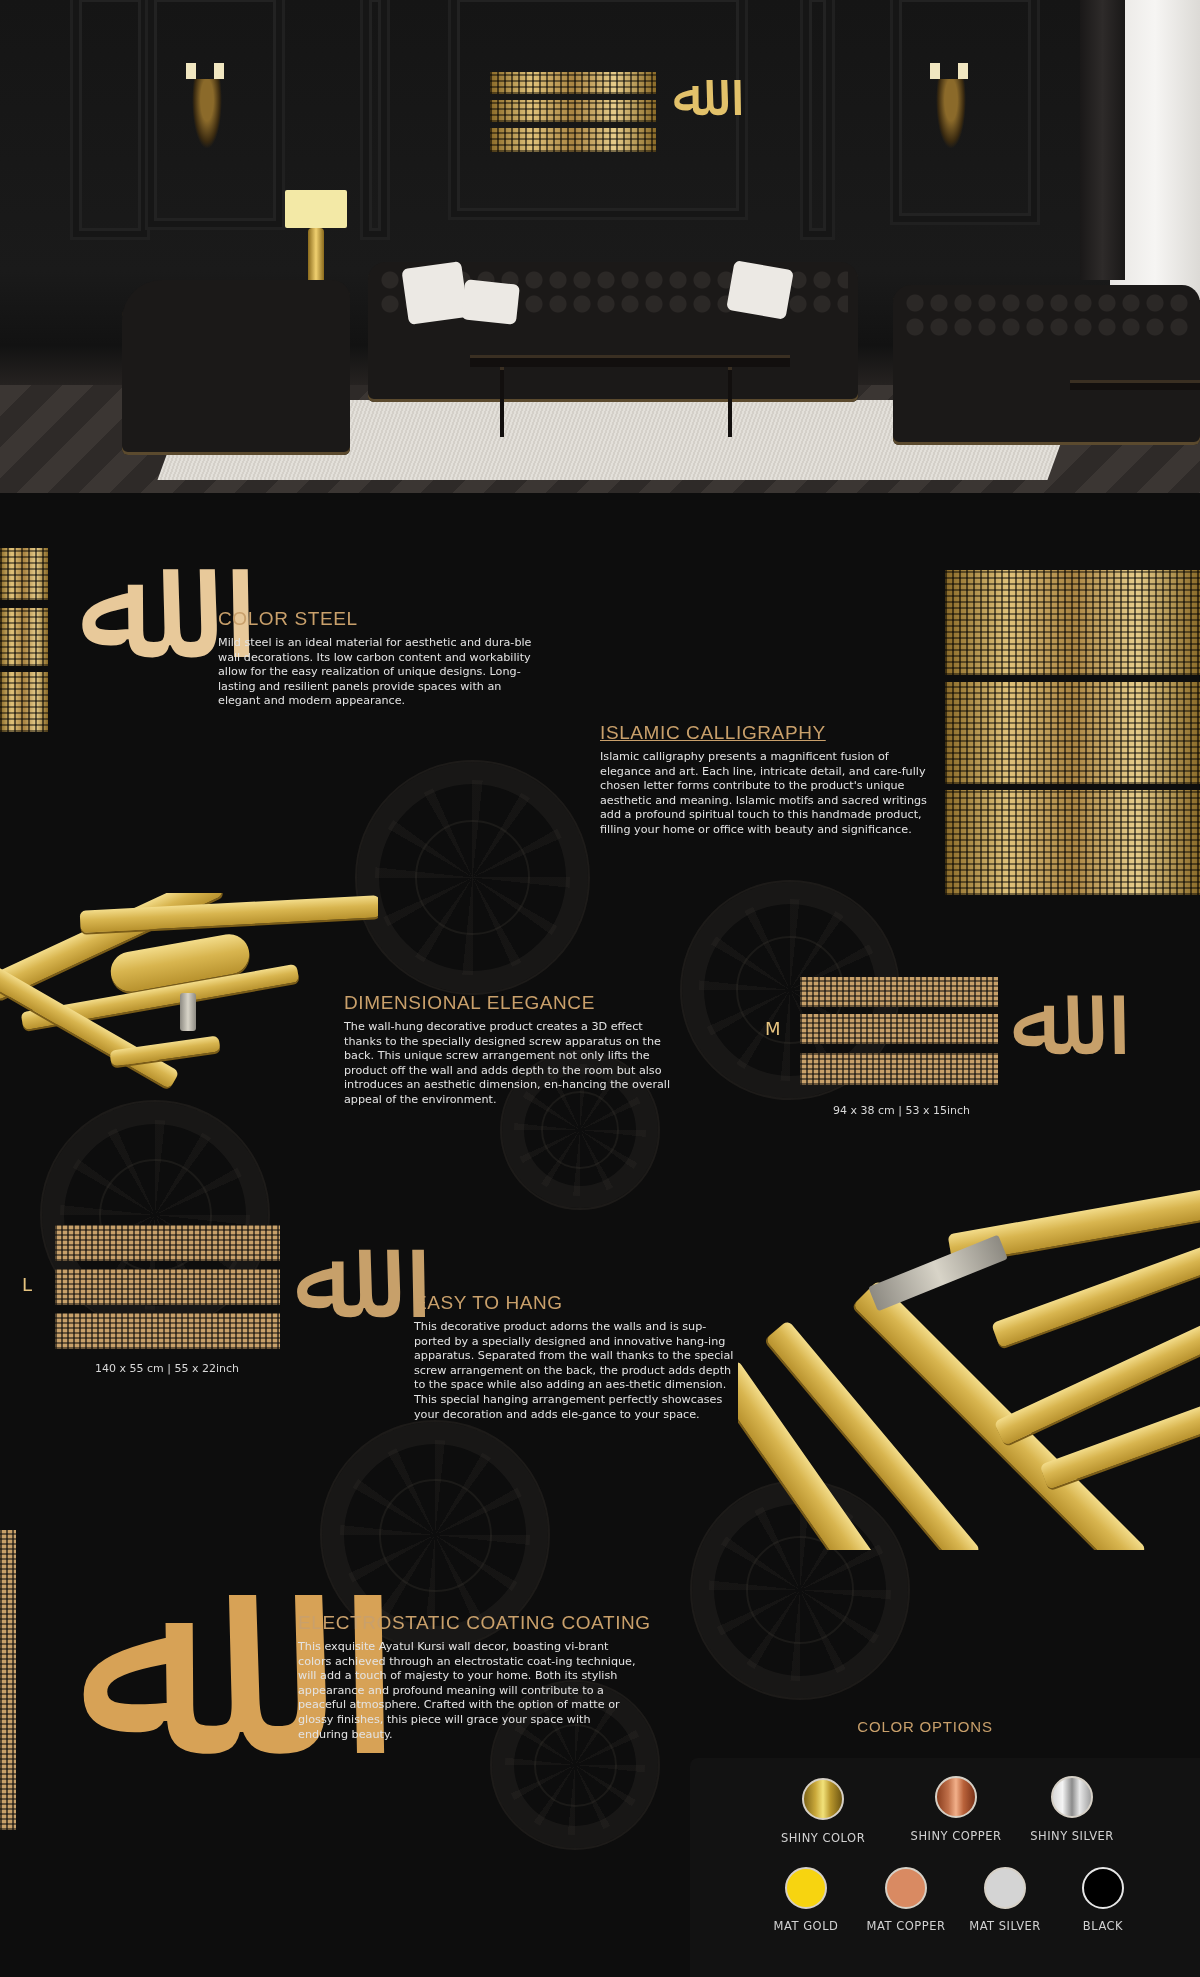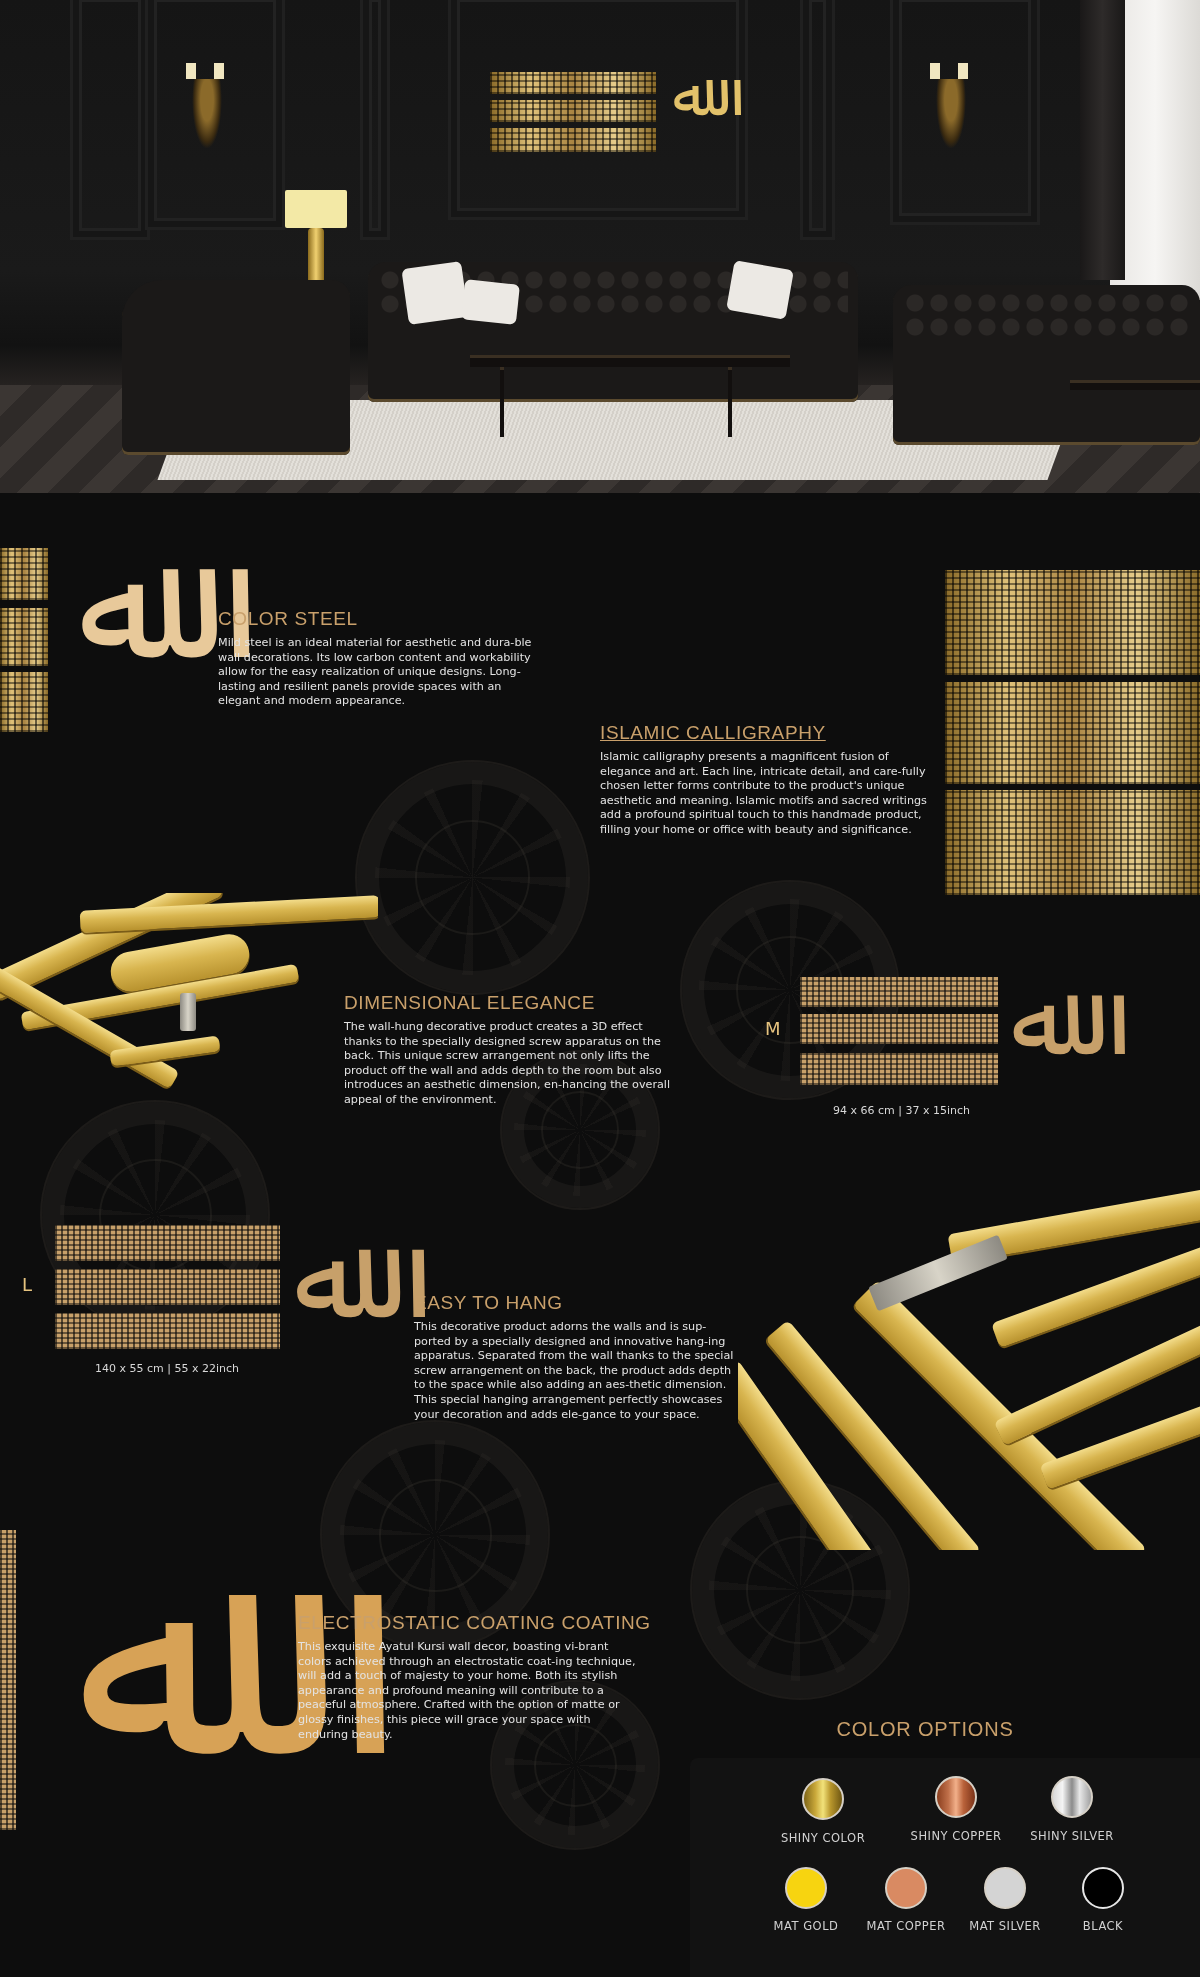--- a/index.html
+++ b/index.html
@@ -136,21 +136,21 @@
     box-shadow: 0 2px 0 #7a5c18;
   }
   .bolt {
     position: absolute; background: linear-gradient(90deg,#8d8a82,#d8d4c8,#8d8a82);
     border-radius: 3px;
   }
 
   
   .colors-title {
     position: absolute; left: 690px; top: 1718px; width: 470px;
-    text-align: center; color: #c9a06b; font-size: 20px; letter-spacing: .8px;
+    text-align: center; color: #c9a06b; font-size: 15px; letter-spacing: .8px;
   }
   .colors-panel {
     position: absolute; left: 690px; top: 1758px; width: 510px; height: 219px;
     background: #121212; border-radius: 8px 0 0 0;
   }
   .swatch {
     position: absolute; width: 42px; height: 42px; border-radius: 50%;
     border: 2px solid #d6d0c6;
   }
   .swatch-label {
@@ -248,21 +248,21 @@
 </div>
 
 <div class="feature-title" style="left:344px;top:992px;">DIMENSIONAL ELEGANCE</div>
 <div class="feature-body" style="left:344px;top:1020px;width:330px;">The wall-hung decorative product creates a 3D effect thanks to the specially designed screw apparatus on the back. This unique screw arrangement not only lifts the product off the wall and adds depth to the room but also introduces an aesthetic dimension, en-hancing the overall appeal of the environment.</div>
 
 <div class="size-letter" style="left:765px;top:1018px;">M</div>
 <div class="gold-block matte" style="left:800px;top:977px;width:198px;height:30px;"></div>
 <div class="gold-block matte" style="left:800px;top:1014px;width:198px;height:30px;"></div>
 <div class="gold-block matte" style="left:800px;top:1053px;width:198px;height:32px;"></div>
 <div class="allah" style="left:1000px;top:970px;width:80px;font-size:100px;color:#c7a06a;">ﷲ</div>
-<div class="size-caption" style="left:833px;top:1104px;">94 x 66 cm | 37 x 15inch</div>
+<div class="size-caption" style="left:833px;top:1104px;">94 x 38 cm | 53 x 15inch</div>
 
 <div class="size-letter" style="left:22px;top:1274px;">L</div>
 <div class="gold-block matte" style="left:55px;top:1225px;width:225px;height:36px;"></div>
 <div class="gold-block matte" style="left:55px;top:1269px;width:225px;height:36px;"></div>
 <div class="gold-block matte" style="left:55px;top:1313px;width:225px;height:36px;"></div>
 <div class="allah" style="left:285px;top:1220px;width:85px;font-size:115px;color:#c7a06a;">ﷲ</div>
 <div class="size-caption" style="left:95px;top:1362px;">140 x 55 cm | 55 x 22inch</div>
 
 <div class="feature-title" style="left:414px;top:1292px;">EASY TO HANG</div>
 <div class="feature-body" style="left:414px;top:1320px;width:325px;">This decorative product adorns the walls and is sup-ported by a specially designed and innovative hang-ing apparatus. Separated from the wall thanks to the special screw arrangement on the back, the product adds depth to the space while also adding an aes-thetic dimension. This special hanging arrangement perfectly showcases your decoration and adds ele-gance to your space.</div>

